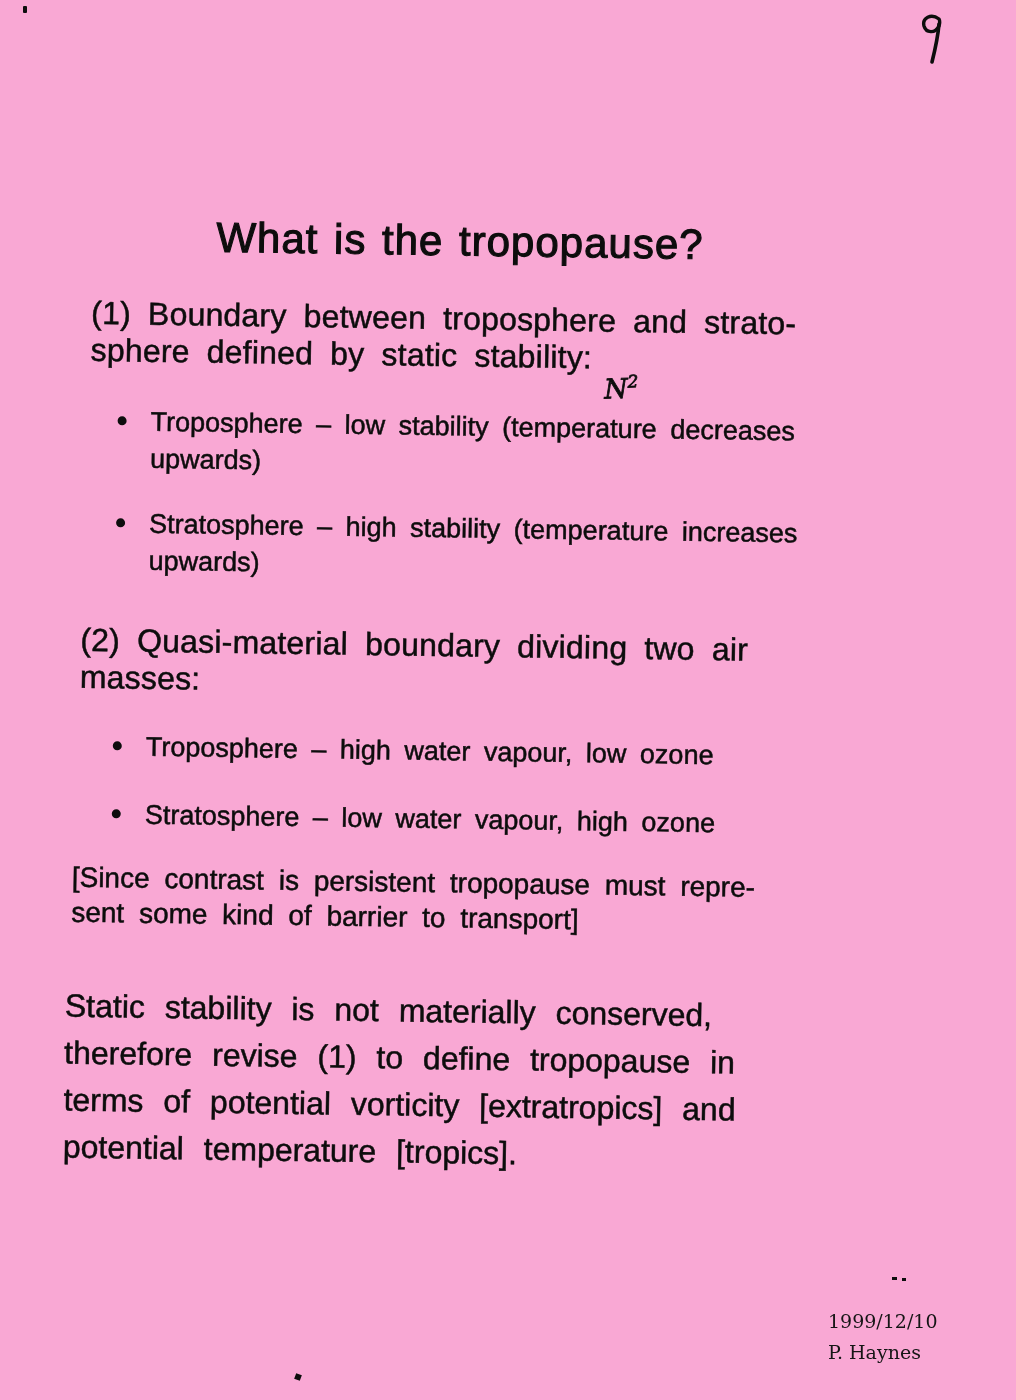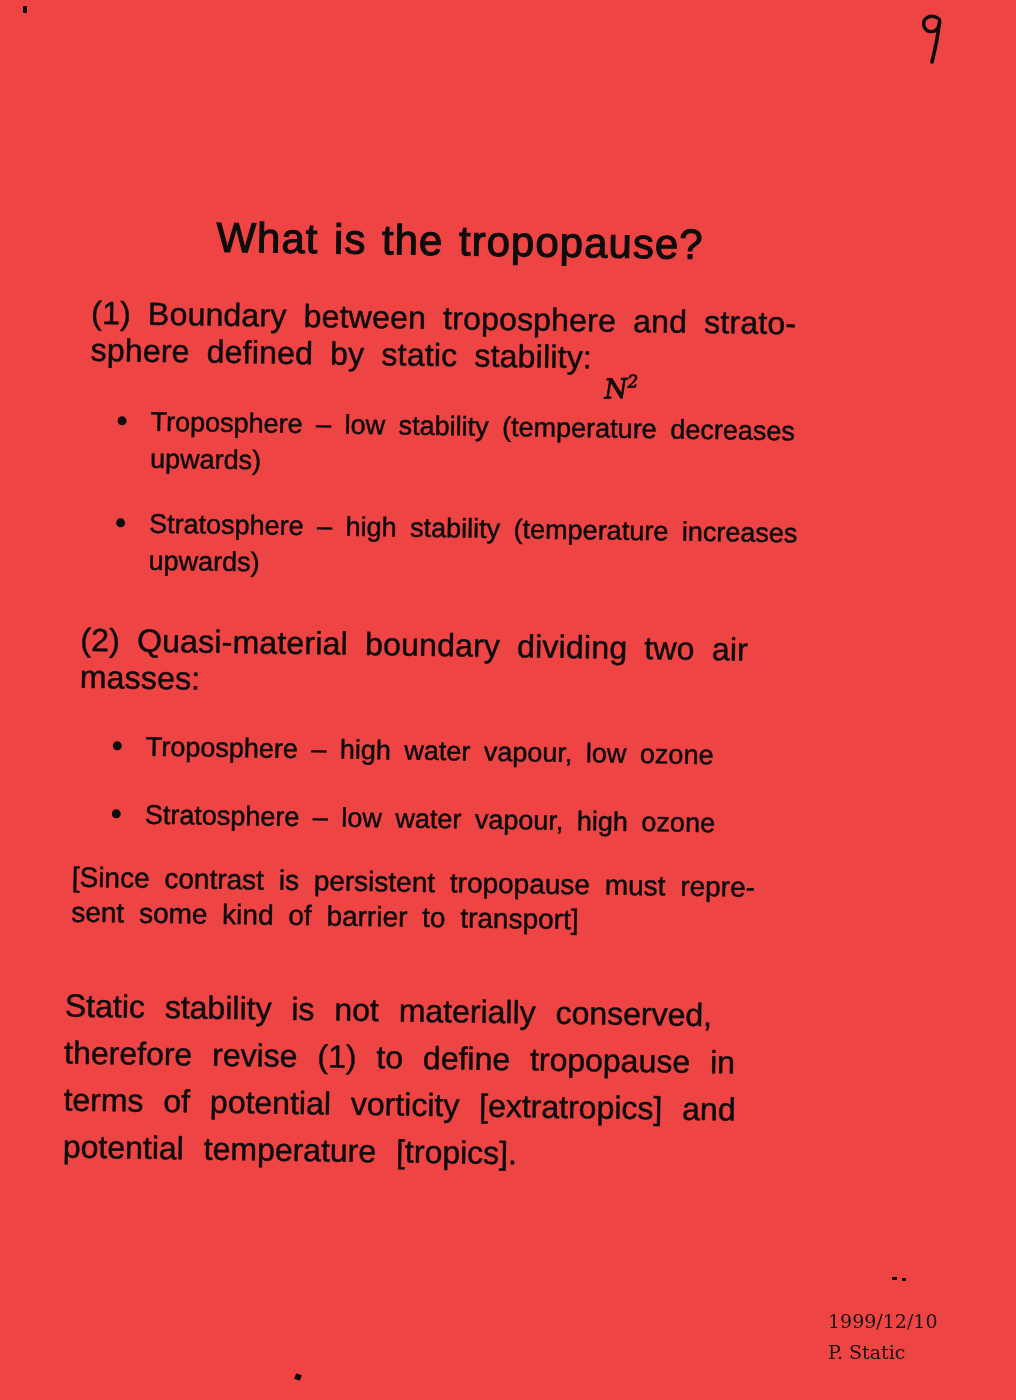--- a/index.html
+++ b/index.html
@@ -1,18 +1,18 @@
 <!DOCTYPE html>
 <html><head>
 <meta charset="utf-8">
 <style>
   html,body{margin:0;padding:0;background:#e8e8e8;}
   #page{
     position:relative;width:1016px;height:1400px;margin:0 auto;
-    background:#ef4444;overflow:hidden;
+    background:#f9a8d4;overflow:hidden;
     font-family:"Liberation Sans", sans-serif;
     color:#0d0d0d;
   }
   #content{
     position:absolute;left:0;top:0;width:1016px;height:1400px;
     transform:rotate(0.85deg);transform-origin:100px 260px;
   }
   .blk{position:absolute;white-space:nowrap;}
   .ink{-webkit-text-stroke:0.5px #0d0d0d;}
   .title{
@@ -129,16 +129,16 @@
       <div>Static stability is not materially conserved,</div>
       <div>therefore revise (1) to define tropopause in</div>
       <div>terms of potential vorticity [extratropics] and</div>
       <div>potential temperature [tropics].</div>
     </div>
 
   </div>
 
   <div class="footer">
     <div>1999/12/10</div>
-    <div>P. Static</div>
+    <div>P. Haynes</div>
   </div>
 
 </div>
 
 </body></html>

